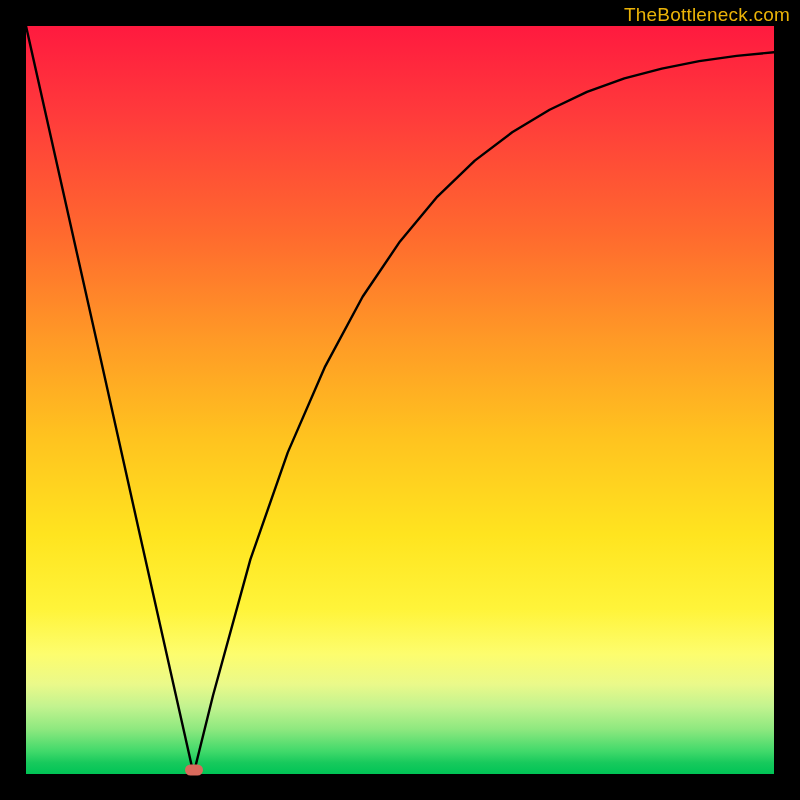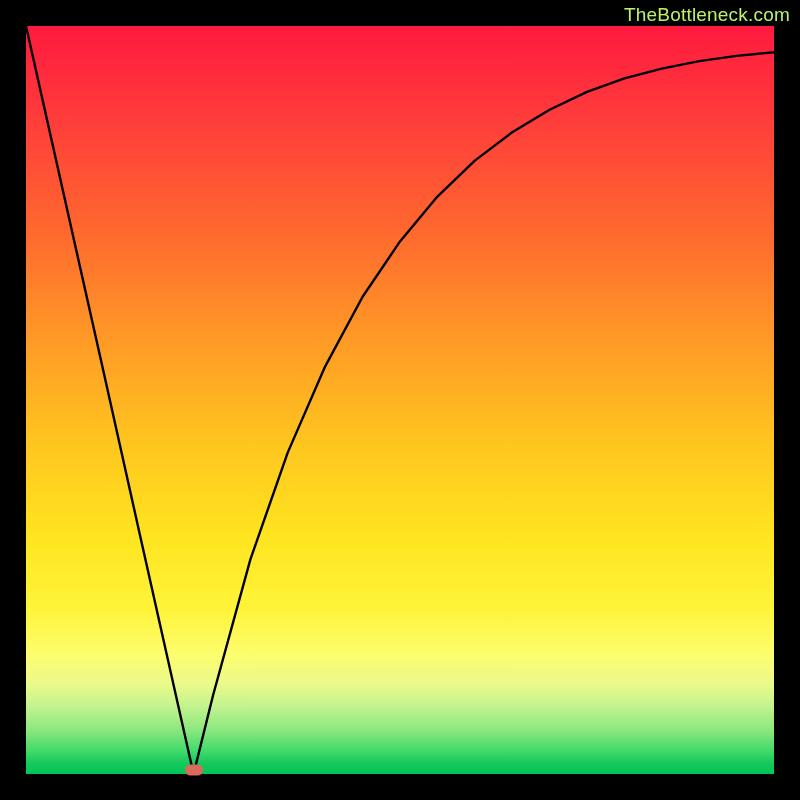--- a/index.html
+++ b/index.html
@@ -53,21 +53,21 @@
     width: 18px;
     height: 11px;
     border-radius: 6px;
     background: #d96a5c;
     transform: translate(-50%, -50%);
   }
   .watermark {
     position: absolute;
     top: 4px;
     right: 10px;
-    color: #bef264;
+    color: #eab308;
     font-size: 19px;
     letter-spacing: 0.2px;
     user-select: none;
   }
 </style>
 </head>
 <body>
 
 <div class="frame">
 

